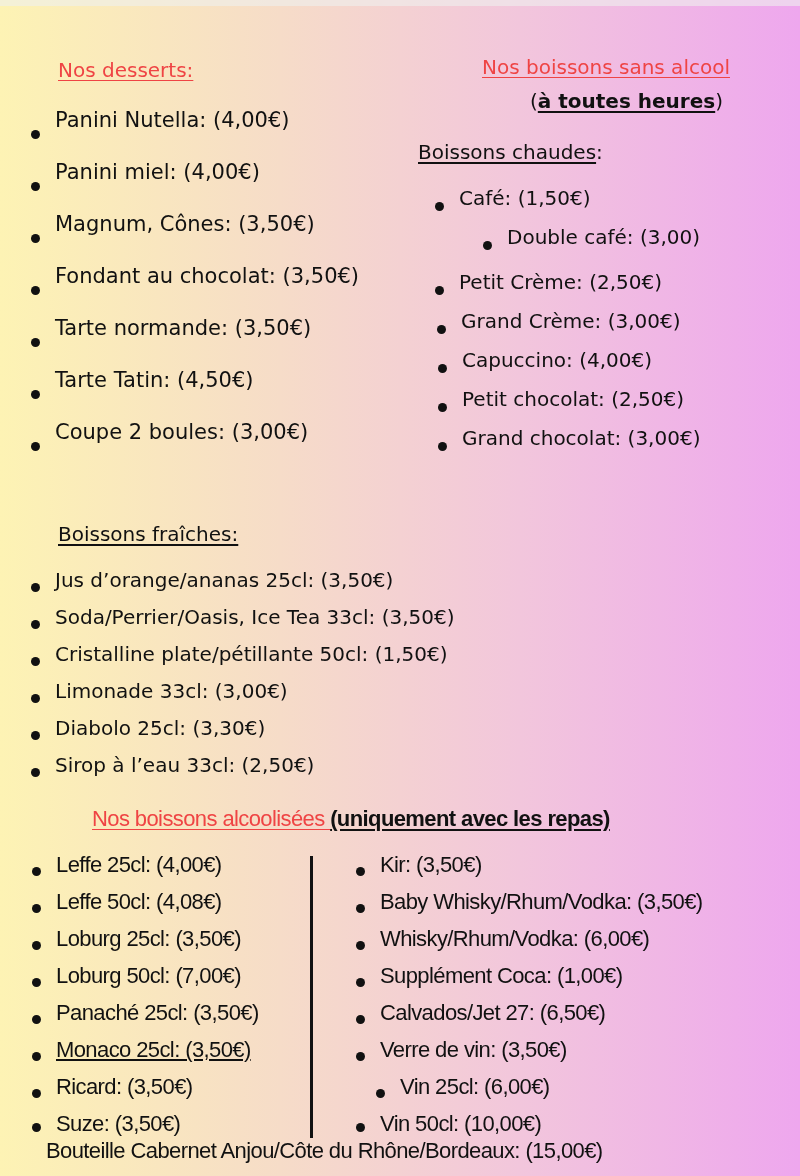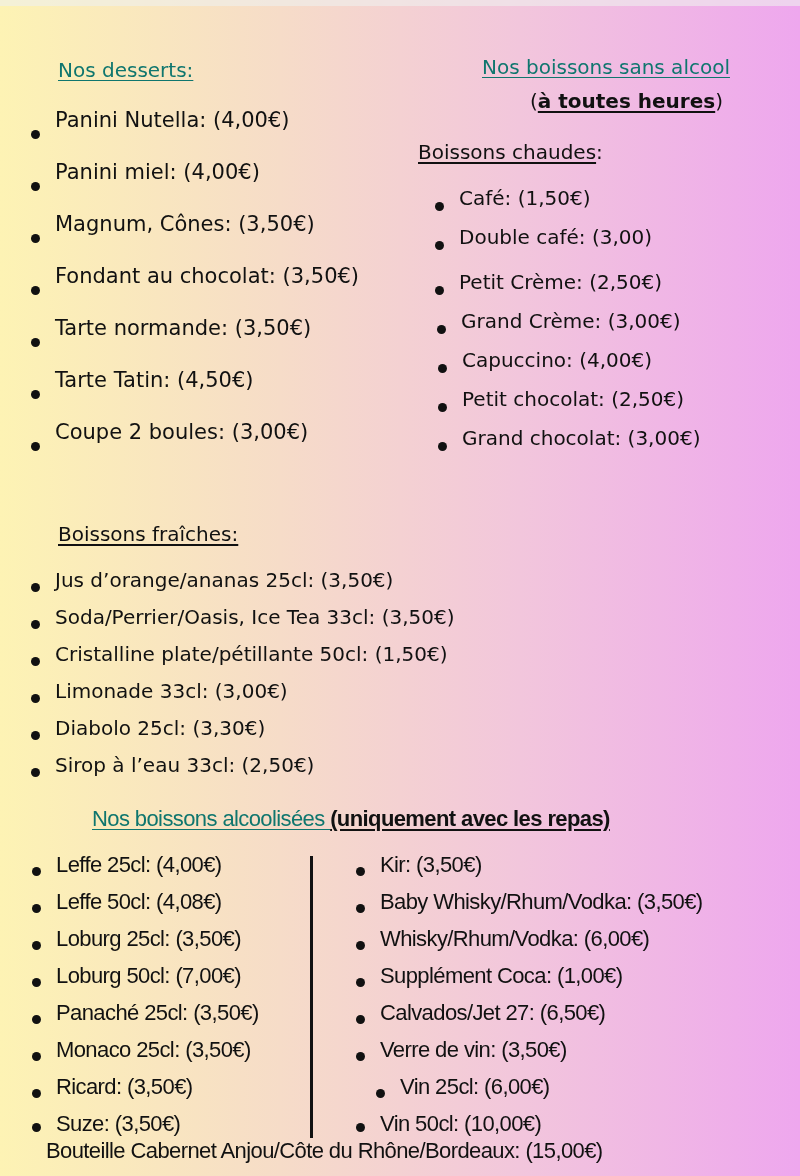--- a/index.html
+++ b/index.html
@@ -4,21 +4,21 @@
 <style>
   html, body { margin:0; padding:0; }
   body {
     width:800px; height:1176px; position:relative; overflow:hidden;
     background: linear-gradient(90deg, #fdf3b4 0%, #f6dcc8 35%, #f2c6dc 65%, #eea7ee 100%);
     font-family: "DejaVu Sans", sans-serif;
     color:#111;
   }
   .topstrip { position:absolute; left:0; top:0; width:800px; height:6px; background:#eef0ee; opacity:.6; }
   .abs { position:absolute; white-space:nowrap; }
-  .link { color:#0f766e; text-decoration:underline; text-decoration-thickness:1px; text-underline-offset:3px; }
+  .link { color:#ef4444; text-decoration:underline; text-decoration-thickness:1px; text-underline-offset:3px; }
   .ul { text-decoration:underline; text-underline-offset:3px; }
   ul.list { list-style:none; margin:0; padding:0; position:absolute; }
   ul.list li { position:relative; white-space:nowrap; }
   ul.list li::before {
     content:""; position:absolute; left:-24px; top:50%; width:9px; height:9px; margin-top:-4px;
     border-radius:50%; background:#111;
   }
   .f20 { font-size:20px; }
   .f21 { font-size:21px; }
   .cond { font-family:"Liberation Sans", sans-serif; font-size:22px; letter-spacing:-0.6px; }
@@ -39,21 +39,21 @@
   <li style="height:52px;">Tarte Tatin: (4,50€)</li>
   <li style="height:52px;">Coupe 2 boules: (3,00€)</li>
 </ul>
 
 <div class="abs f20 link" style="left:482px; top:55px;">Nos boissons sans alcool</div>
 <div class="abs f20" style="left:530px; top:89px;"><span>(</span><span class="ul" style="font-weight:bold;">à toutes heures</span><span>)</span></div>
 
 <div class="abs f20" style="left:418px; top:140px;"><span class="ul">Boissons chaudes</span><span>:</span></div>
 <ul class="list f20" style="left:459px; top:186px;">
   <li style="height:39px;">Café: (1,50€)</li>
-  <li style="height:39px;">Double café: (3,00)</li>
+  <li style="height:39px;margin-left:48px;">Double café: (3,00)</li>
   <li style="height:39px;margin-top:6px;">Petit Crème: (2,50€)</li>
   <li style="height:39px; left:2px;">Grand Crème: (3,00€)</li>
   <li style="height:39px; left:3px;">Capuccino: (4,00€)</li>
   <li style="height:39px; left:3px;">Petit chocolat: (2,50€)</li>
   <li style="height:39px; left:3px;">Grand chocolat: (3,00€)</li>
 </ul>
 
 <div class="abs f20 ul" style="left:58px; top:522px;">Boissons fraîches:</div>
 <ul class="list f20" style="left:55px; top:568px;">
   <li style="height:37px;">Jus d’orange/ananas 25cl: (3,50€)</li>
@@ -65,21 +65,21 @@
 </ul>
 
 <div class="abs cond" style="left:92px; top:806px;"><span class="link">Nos boissons alcoolisées </span><span class="ul" style="font-weight:bold;">(uniquement avec les repas)</span></div>
 
 <ul class="list cond" style="left:56px; top:852px;">
   <li style="height:37px;">Leffe 25cl: (4,00€)</li>
   <li style="height:37px;">Leffe 50cl: (4,08€)</li>
   <li style="height:37px;">Loburg 25cl: (3,50€)</li>
   <li style="height:37px;">Loburg 50cl: (7,00€)</li>
   <li style="height:37px;">Panaché 25cl: (3,50€)</li>
-  <li style="height:37px;">Monaco 25cl: (3,50€)</li>
+  <li style="height:37px;text-decoration:underline;">Monaco 25cl: (3,50€)</li>
   <li style="height:37px;">Ricard: (3,50€)</li>
   <li style="height:32px;">Suze: (3,50€)</li>
 </ul>
 
 <div class="divider"></div>
 
 <ul class="list cond" style="left:380px; top:852px;">
   <li style="height:37px;">Kir: (3,50€)</li>
   <li style="height:37px;">Baby Whisky/Rhum/Vodka: (3,50€)</li>
   <li style="height:37px;">Whisky/Rhum/Vodka: (6,00€)</li>

